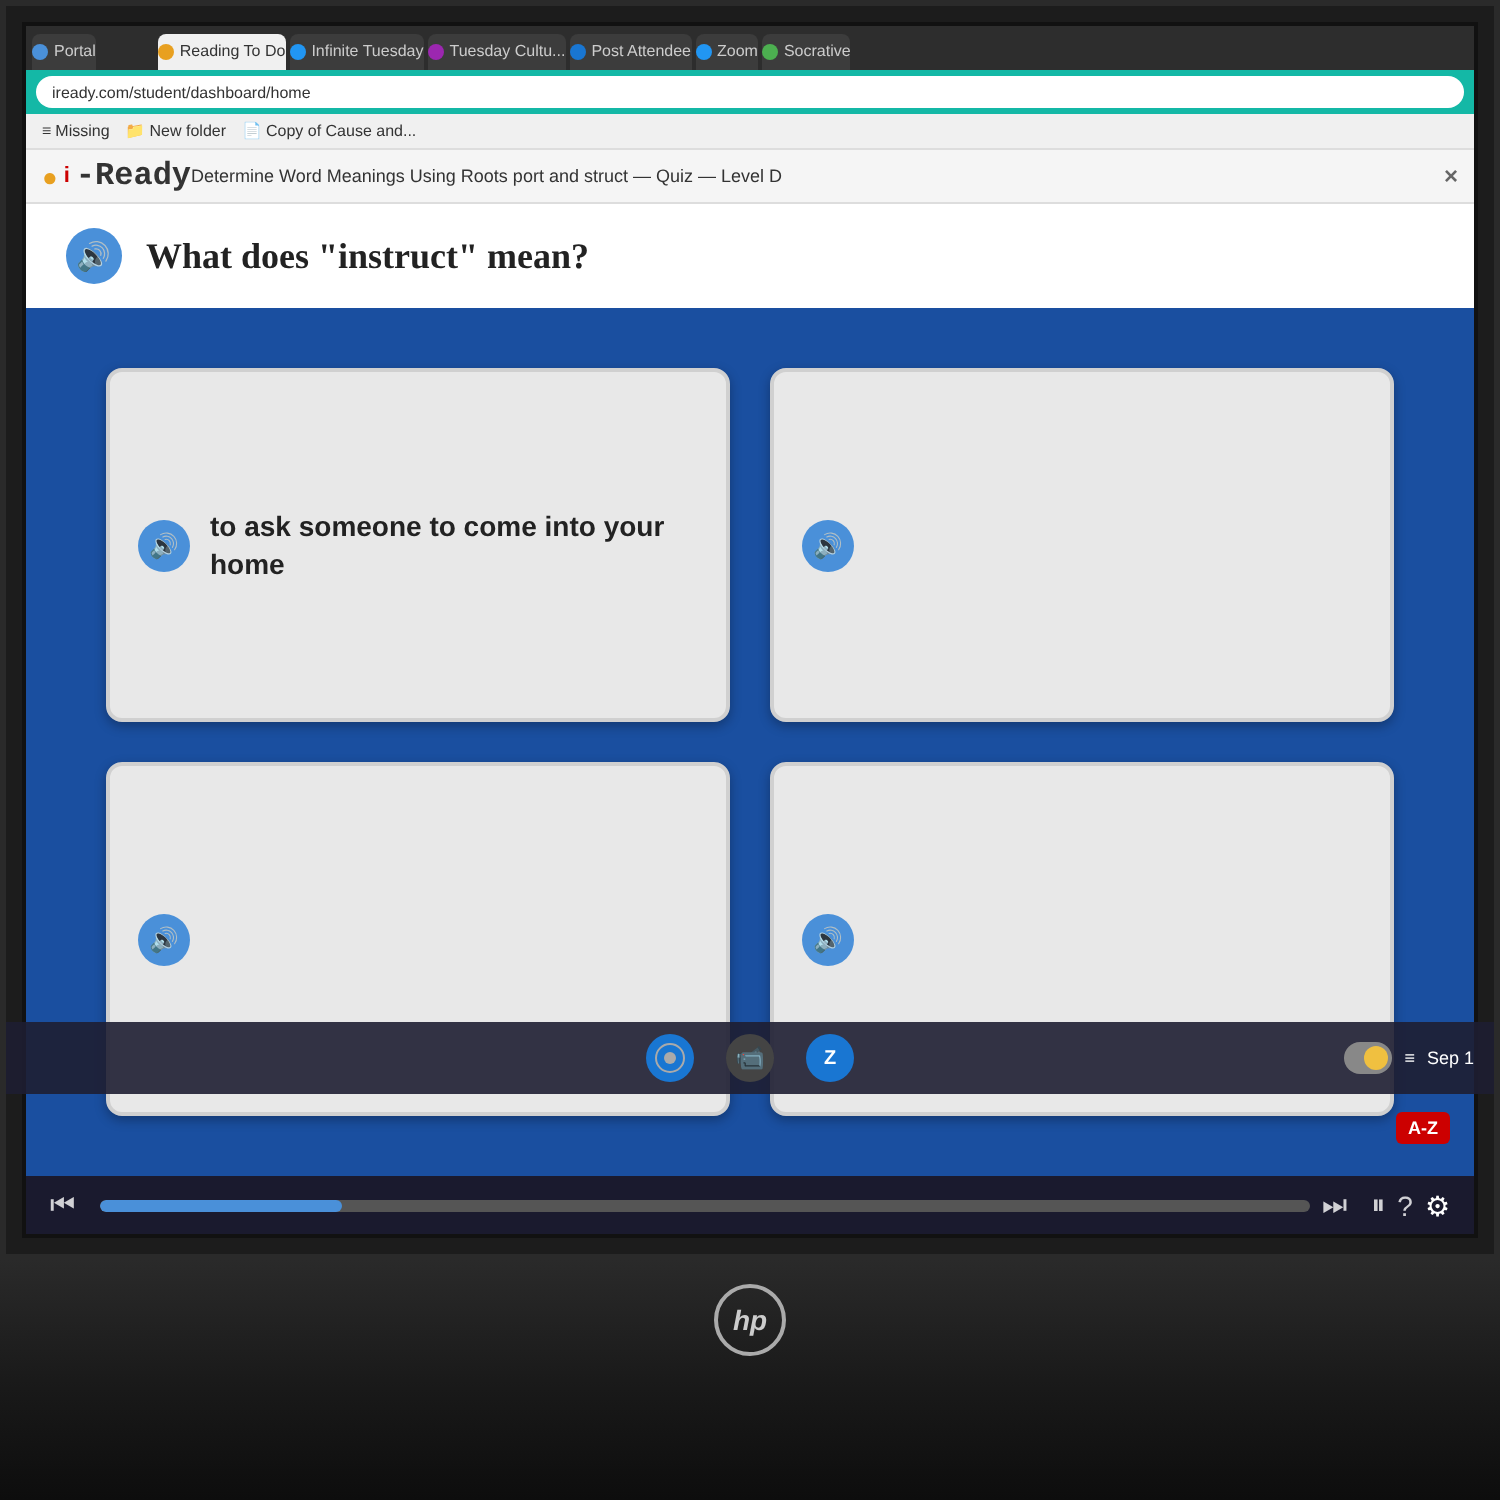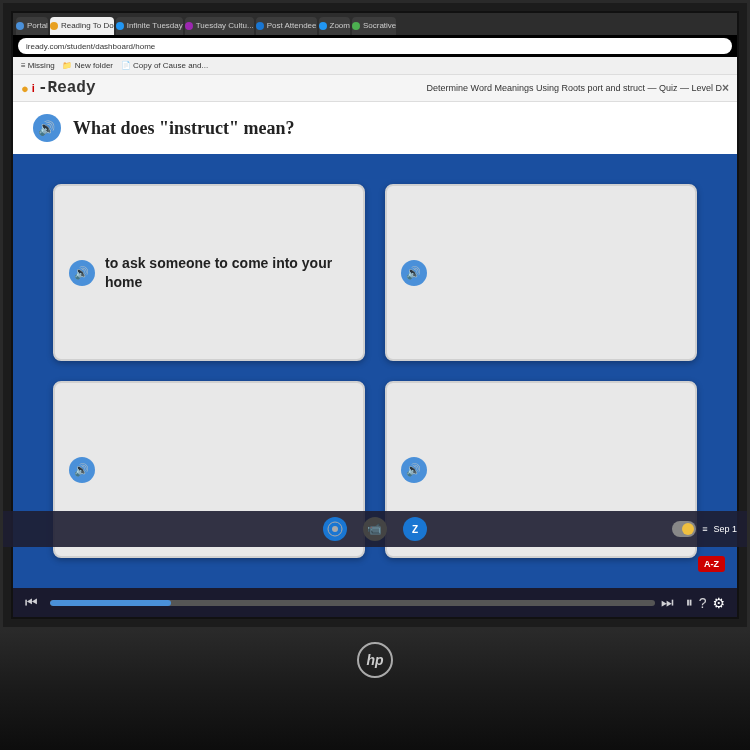--- a/index.html
+++ b/index.html
@@ -65,35 +65,36 @@
       height: 18px;
       margin-right: 2px;
       white-space: nowrap;
       max-width: 90px;
       overflow: hidden;
     }
 
     .tab.active {
       background: #f0f0f0;
       color: #333;
+      margin-left: 29px;
     }
 
     .tab-favicon {
       width: 8px;
       height: 8px;
       border-radius: 50%;
       margin-right: 3px;
       flex-shrink: 0;
     }
 
     .address-bar-row {
       display: flex;
       align-items: center;
       padding: 3px 5px;
-      background: #000000;
+      background: #14b8a6;
       gap: 4px;
       height: 22px;
       justify-content: center;
     }
 
     .address-bar {
       flex: 1;
       background: #fff;
       border-radius: 10px;
       padding: 1px 8px;
@@ -152,21 +153,21 @@
       color: #e8a020;
     }
 
     .iready-logo span {
       color: #e8a020;
     }
 
     .iready-title-text {
       font-size: 9px;
       color: #333;
-      text-align: right;
+      text-align: left;
       flex: 1;
     }
 
     .iready-close {
       font-size: 12px;
       color: #666;
       cursor: pointer;
       font-weight: bold;
     }
 

